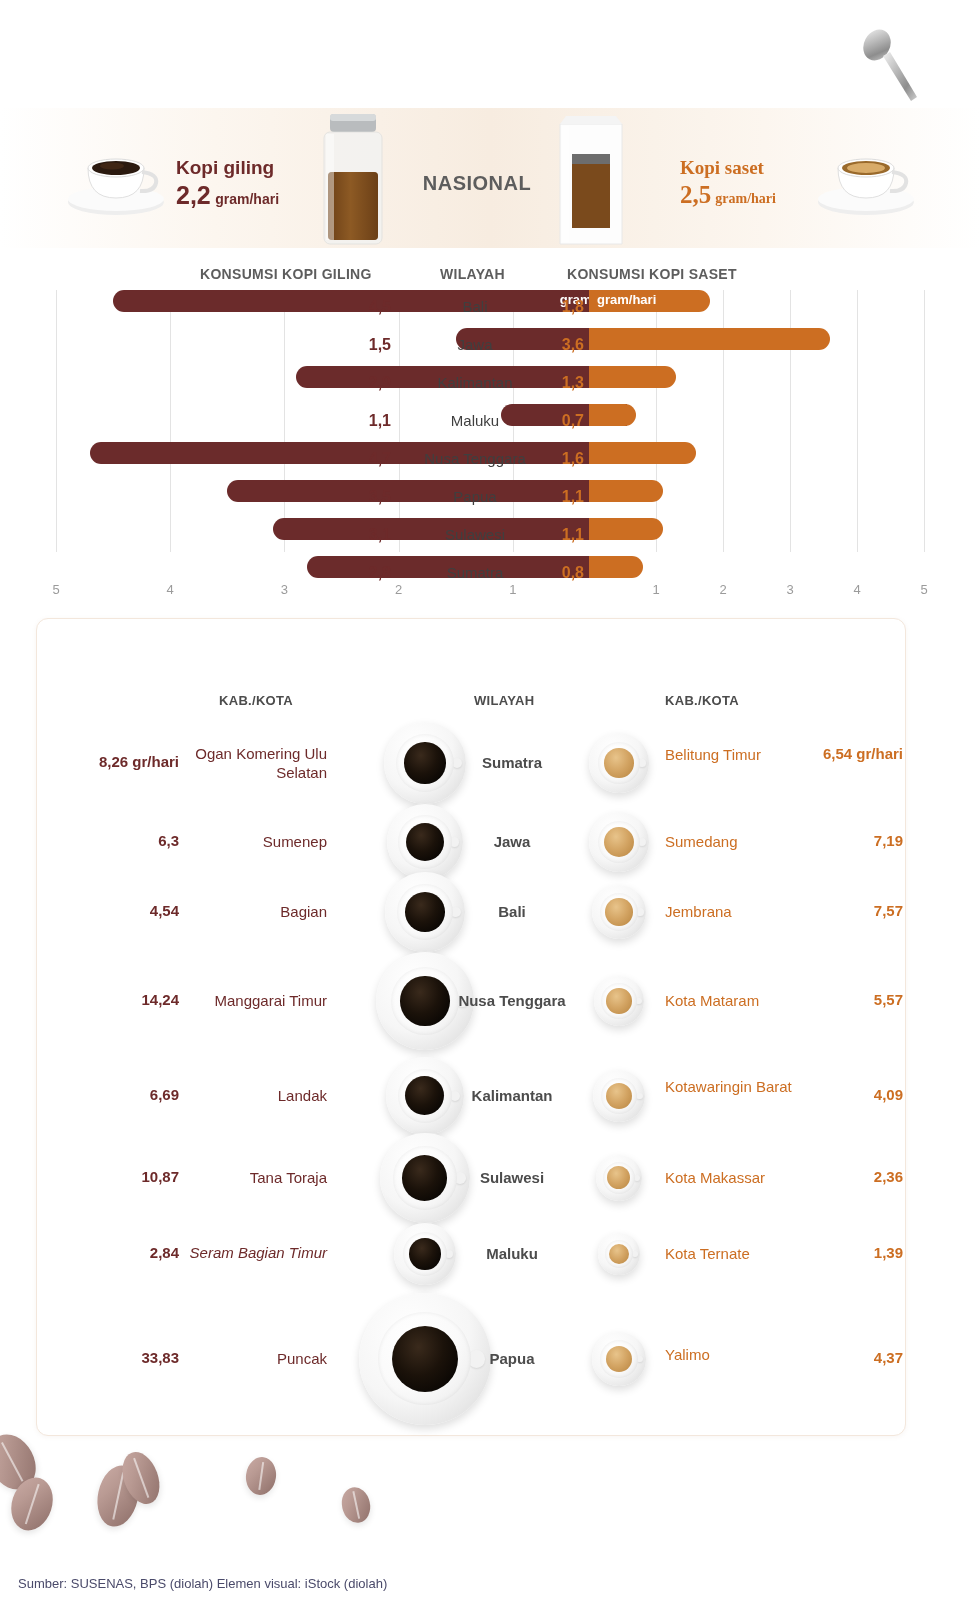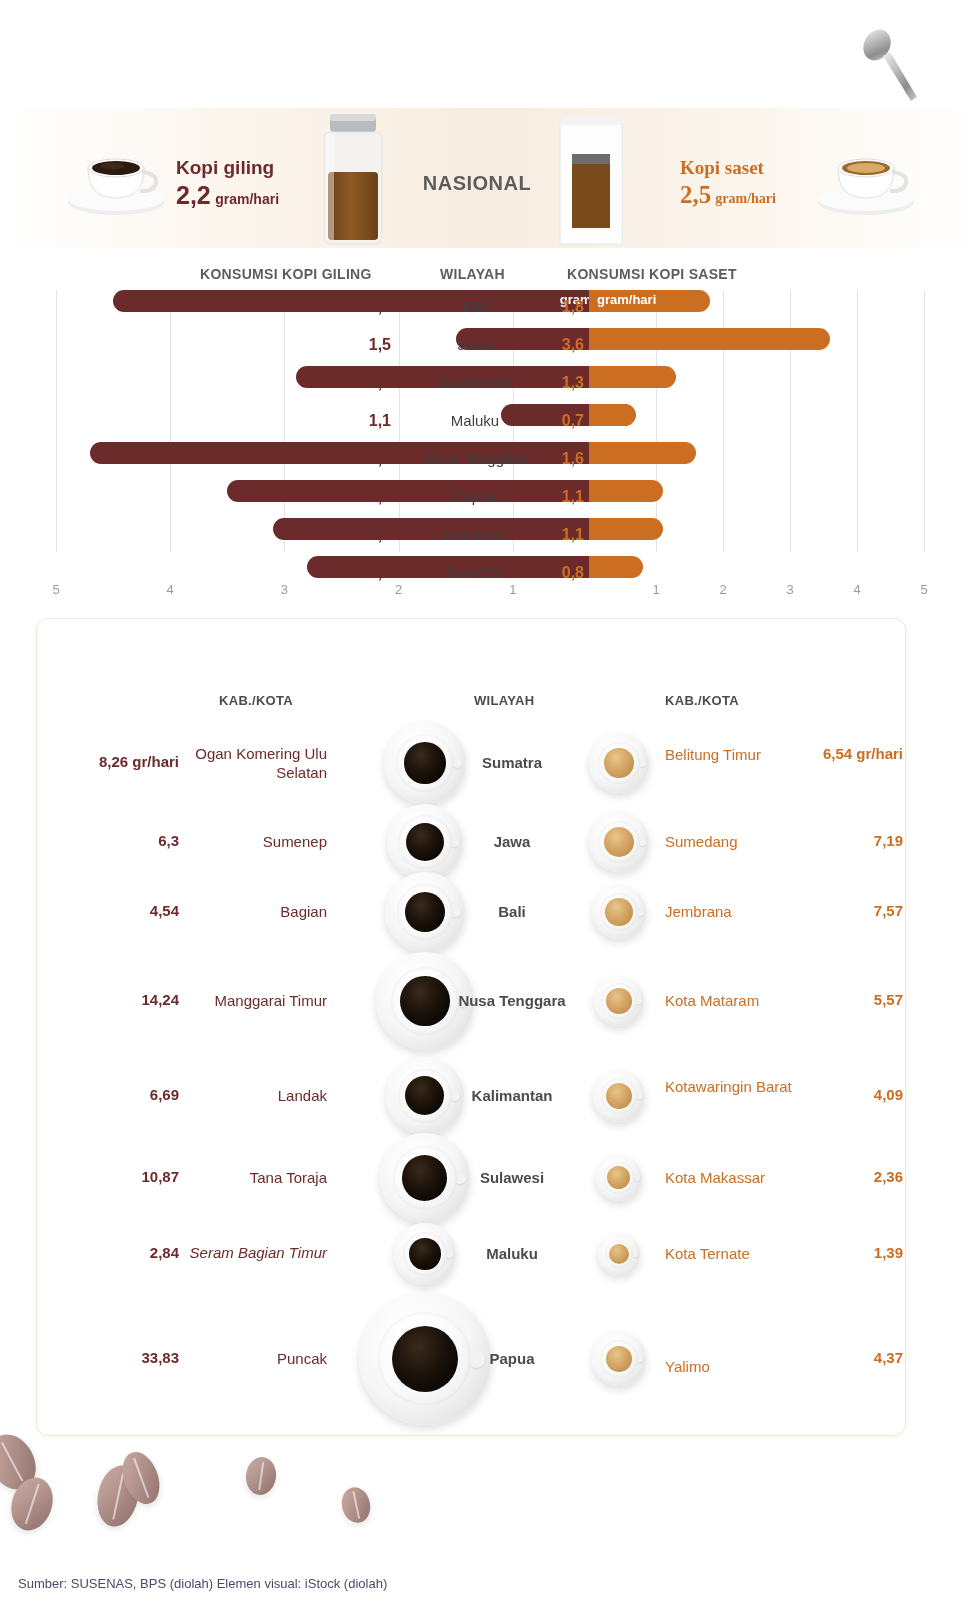--- a/index.html
+++ b/index.html
@@ -537,21 +537,21 @@
           </div>
           <div class="kwil" style="top:60px;">Papua</div>
           <div class="cup-r" style="top:43.412045775761534px;left:555.4120457757615px;">
             <div class="cupwrap" style="width:53.17590844847693px;height:53.17590844847693px;">
               <div class="saucer" style="width:53.17590844847693px;height:53.17590844847693px;"></div>
               <div class="handle" style="width:6.912868098302002px;height:6.912868098302002px;left:43.60424492775108px;top:23.131520175087466px;"></div>
               <div class="cupbody" style="width:37.22313591393385px;height:37.22313591393385px;left:7.97638626727154px;top:7.97638626727154px;"></div>
               <div class="coffee coffee-milk" style="width:26.587954224238466px;height:26.587954224238466px;left:13.293977112119233px;top:13.293977112119233px;"></div>
             </div>
           </div>
-          <div class="kn-right" style="top:68px;">Yalimo</div>
+          <div class="kn-right" style="top:56px;">Yalimo</div>
           <div class="kv-right" style="top:60px;">4,37</div>
         </div>
       </div>
   </div>
 
   <div class="beans">
     <div class="bean" style="left:0px;  top:8px;  width:44px; height:58px; transform:rotate(-28deg);"></div>
     <div class="bean" style="left:22px; top:52px; width:40px; height:54px; transform:rotate(18deg);"></div>
     <div class="bean" style="left:108px;top:40px; width:40px; height:62px; transform:rotate(12deg);"></div>
     <div class="bean" style="left:134px;top:26px; width:34px; height:54px; transform:rotate(-20deg);"></div>

